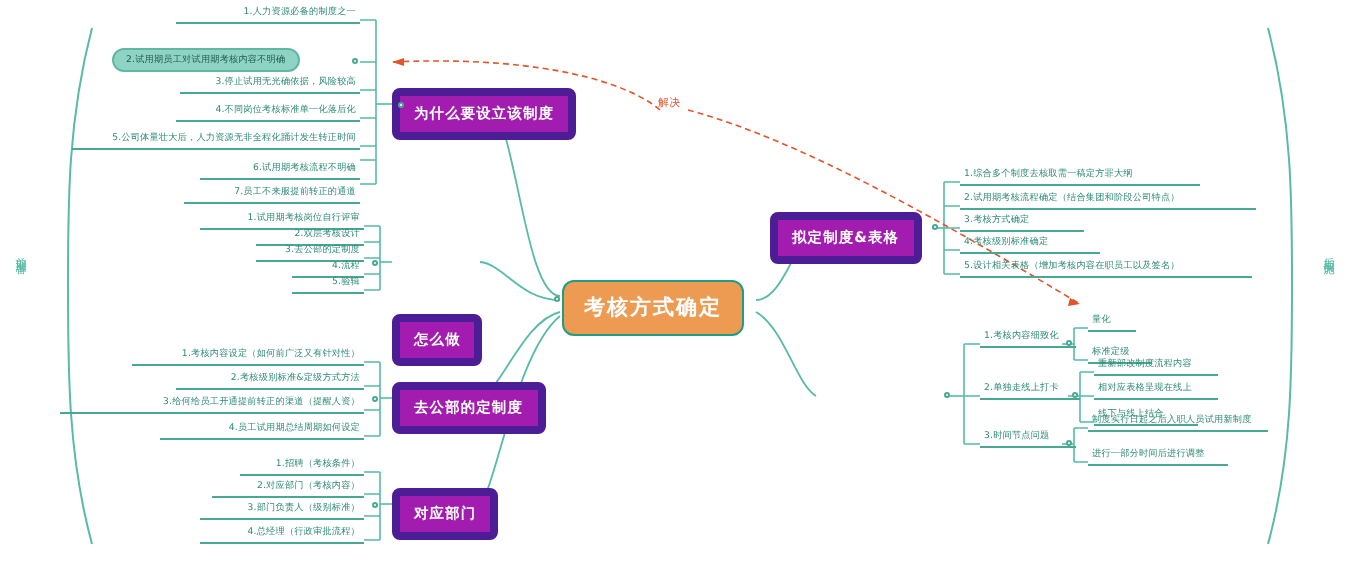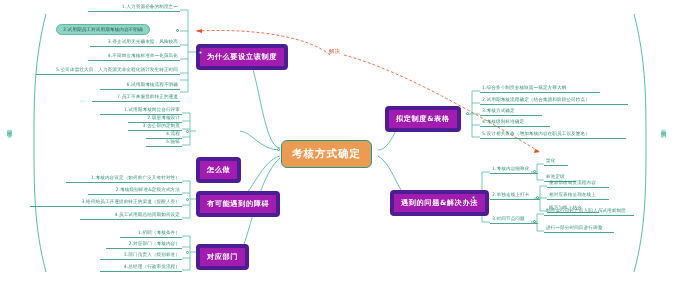--- a/index.html
+++ b/index.html
@@ -100,24 +100,23 @@
     <path d="M330 55 C310 38 260 28 196 31" fill="none" stroke="#E2542A" stroke-width=".8" stroke-dasharray="3,2"></path>
     <path d="M196 31 l6 -2 l0 4 z" fill="#E2542A"></path>
     <path d="M344 55 C400 70 470 110 540 152" fill="none" stroke="#E2542A" stroke-width=".8" stroke-dasharray="3,2"></path>
     <path d="M540 152 l-5 -3 l-1 4 z" fill="#E2542A"></path>
   </svg>
 
   <div class="node central" style="left:281px;top:140px;">考核方式确定</div>
 
   <div class="node main" style="left:196px;top:44px;">为什么要设立该制度</div>
   <div class="node main" style="left:196px;top:123px;margin-top:34px;">怎么做</div>
-  <div class="node main" style="left:196px;top:191px;">有可能遇到的障碍</div>
+  <div class="node main" style="left:196px;top:191px;">去公部的定制度</div>
   <div class="node main" style="left:196px;top:244px;">对应部门</div>
   <div class="node main" style="left:385px;top:106px;">拟定制度&amp;表格</div>
-  <div class="node main" style="left:390px;top:190px;">遇到的问题&amp;解决办法</div>
 
   <div class="node leaf l" style="left:88px;top:5px;width:92px;">1.人力资源必备的制度之一</div>
   <div class="node pill" style="left:56px;top:24px;">2.试用期员工对试用期考核内容不明确</div>
   <div class="node leaf l" style="left:90px;top:40px;width:90px;">3.停止试用无光确依据，风险较高</div>
   <div class="node leaf l" style="left:88px;top:54px;width:92px;">4.不同岗位考核标准单一化落后化</div>
   <div class="node leaf l" style="left:36px;top:68px;width:144px;">5.公司体量壮大后，人力资源无非全程化踊计发生转正时间</div>
   <div class="node leaf l" style="left:100px;top:83px;width:80px;">6.试用期考核流程不明确</div>
   <div class="node leaf l" style="left:92px;top:95px;width:88px;">7.员工不来服提前转正的通道</div>
 
   <div class="node leaf l" style="left:100px;top:108px;width:82px;">1.试用期考核岗位自行评审</div>

